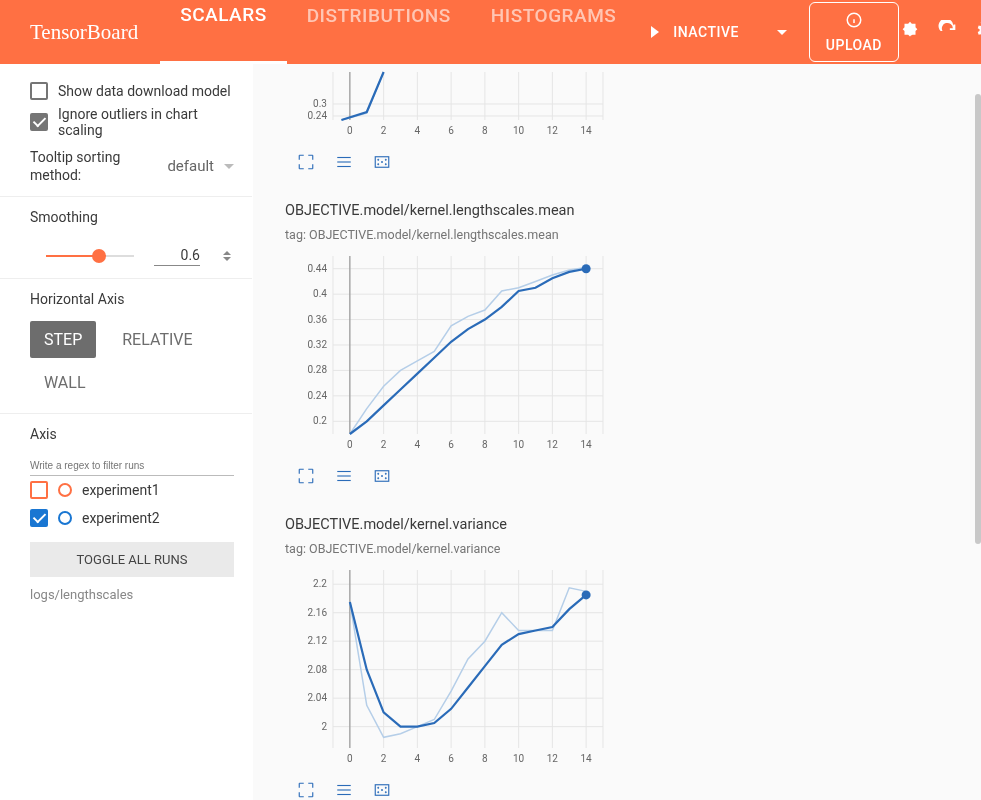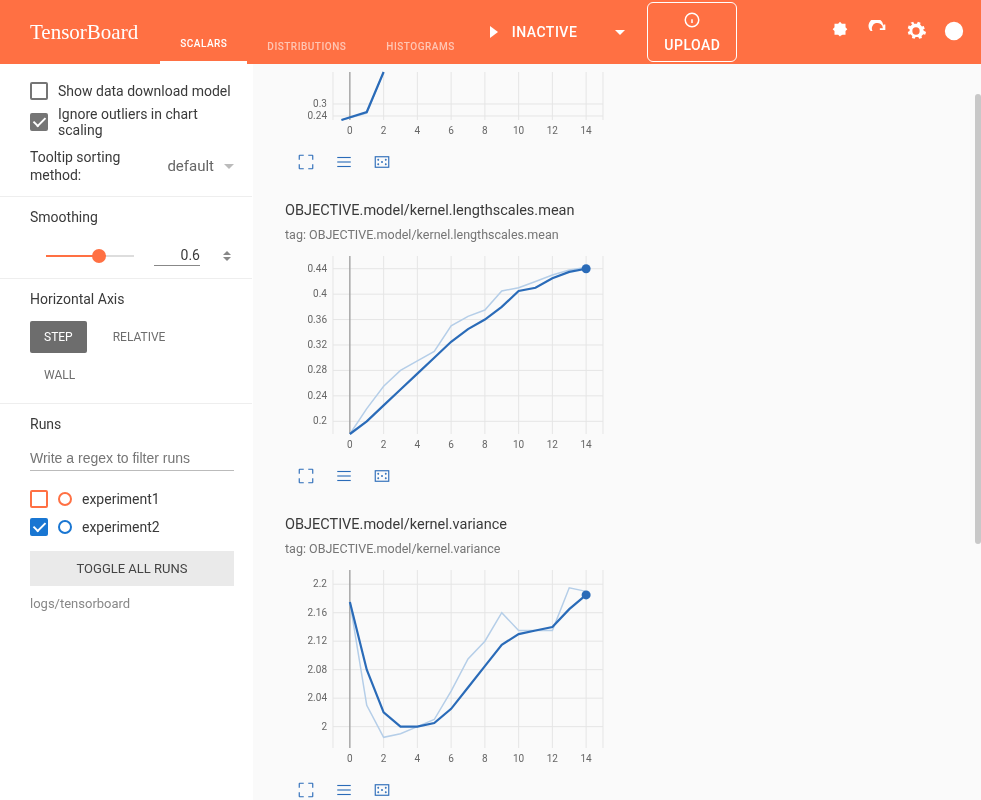--- a/index.html
+++ b/index.html
@@ -1,20 +1,20 @@
 <!DOCTYPE html>
 <html><head>
 <meta charset="utf-8">
 <style>
   * { box-sizing: border-box; margin: 0; padding: 0; }
   body { font-family: Roboto, "Helvetica Neue", Arial, sans-serif; font-size: 13px; color: #212121; background: #fff; width: 981px; height: 800px; overflow: hidden; position: relative; }
   .header { background: #ff7043; height: 64px; display: flex; align-items: center; color: #fff; }
   .logo { font-size: 21px; font-weight: 400; padding: 0 22px 0 30px; font-family: Liberation Serif, serif; }
   .tabs { display: flex; align-items: center; height: 100%; }
-  .tab { padding: 12px 20px; font-size: 10px; font-weight: 500; letter-spacing: 0.5px; cursor: pointer; height: 100%; display: flex; align-items: flex-end; }
+  .tab { padding: 4px 20px; font-size: 19px; font-weight: 500; letter-spacing: 0.5px; cursor: pointer; height: 100%; display: flex; align-items: flex-start; }
   .tab.active { border-bottom: 3px solid #fff; padding-top: 3px; }
   .tab.inactive { opacity: 0.6; }
   .inactive-wrap { display: flex; align-items: center; margin-left: 15px; }
   .chev { width: 0; height: 0; border-top: 6px solid transparent; border-bottom: 6px solid transparent; border-left: 8px solid #fff; margin-right: 14px; }
   .inactive-sel { display: flex; align-items: center; font-size: 14px; font-weight: 500; letter-spacing: 0.5px; }
   .tri-down { width: 0; height: 0; border-left: 5px solid transparent; border-right: 5px solid transparent; border-top: 5px solid #fff; margin-left: 38px; }
   .upload-btn { margin-left: 22px; border: 1.5px solid #fff; border-radius: 6px; padding: 8px 16px; display: flex; align-items: center; gap: 8px; font-weight: 500; font-size: 14px; letter-spacing: 0.5px; flex-direction: column; }
   .hdr-icons { margin-left: auto; display: flex; gap: 16px; padding-right: 16px; }
   .hdr-icon svg { width: 22px; height: 22px; fill: #fff; }
   .body-wrap { display: flex; height: calc(100% - 64px); }
@@ -33,24 +33,24 @@
   .slider { flex: 1; height: 2px; background: #ddd; position: relative; margin-left: 16px; }
   .slider .fill { position: absolute; height: 2px; background: #ff7043; left: 0; width: 60%; }
   .slider .thumb { position: absolute; left: 60%; top: 50%; width: 14px; height: 14px; background: #ff7043; border-radius: 50%; transform: translate(-50%,-50%); }
   .num-input { width: 46px; border: none; border-bottom: 1px solid #888; font-size: 14px; text-align: right; padding: 2px 0; }
   .spin { width: 14px; display:flex; flex-direction:column; align-items:center; gap:2px; }
   .spin div { width:0;height:0;border-left:4px solid transparent;border-right:4px solid transparent; }
   .spin .up { border-bottom:4px solid #888; }
   .spin .dn { border-top:4px solid #888; }
   .haxis-title { font-size: 14px; margin-bottom: 14px; }
   .btn-row { display: flex; gap: 12px; }
-  .btn { padding: 9px 14px; font-size: 12px; border-radius: 2px; cursor: pointer; color: #6d6d6d; }
+  .btn { padding: 9px 14px; font-size: 16px; border-radius: 2px; cursor: pointer; color: #6d6d6d; }
   .btn.sel { background: #6d6d6d; color: #fff; }
   .runs-title { font-size: 14px; margin-bottom: 14px; }
-  .regex-input { width: 100%; border: none; border-bottom: 1px solid #bbb; font-size: 14px; padding: 4px 0; margin-bottom: 14px; color: #888; }
+  .regex-input { width: 100%; border: none; border-bottom: 1px solid #bbb; font-size: 10px; padding: 4px 0; color: #888; }
   .run-item { display: flex; align-items: center; gap: 10px; padding: 5px 0; font-size: 14px; }
   .run-chk { width: 18px; height: 18px; border-radius: 2px; flex-shrink: 0; display:flex; align-items:center; justify-content:center; }
   .run-chk.exp1 { border: 2px solid #ff7043; }
   .run-chk.exp2 { background: #1976d2; }
   .run-chk.exp2::after { content:""; width:5px; height:10px; border:solid #fff; border-width:0 2px 2px 0; transform:rotate(45deg) translate(-1px,-1px); }
   .run-circle { width: 14px; height: 14px; border-radius: 50%; border: 2px solid; flex-shrink: 0; }
   .run-circle.c1 { border-color: #ff7043; }
   .run-circle.c2 { border-color: #1976d2; }
   .toggle-all { width: 100%; background: #eaeaea; padding: 10px; text-align: center; font-size: 13px; margin-top: 10px; cursor:pointer; color: #444; }
   .logdir { color: #888; font-size: 13px; margin-top: 10px; }
@@ -157,34 +157,34 @@
       <div class="haxis-title">Horizontal Axis</div>
       <div class="btn-row">
         <div class="btn sel">STEP</div>
         <div class="btn">RELATIVE</div>
       </div>
       <div class="btn-row" style="margin-top:6px;">
         <div class="btn">WALL</div>
       </div>
     </div>
     <div class="side-section" style="border-bottom:none;">
-      <div class="runs-title">Runs</div>
+      <div class="runs-title">Axis</div>
       <input class="regex-input" placeholder="Write a regex to filter runs" style="">
       <div class="run-item">
         <div class="run-chk exp1"></div>
         <div class="run-circle c1"></div>
         <span>experiment1</span>
       </div>
       <div class="run-item">
         <div class="run-chk exp2"></div>
         <div class="run-circle c2"></div>
         <span>experiment2</span>
       </div>
       <div class="toggle-all">TOGGLE ALL RUNS</div>
-      <div class="logdir">logs/tensorboard</div>
+      <div class="logdir">logs/lengthscales</div>
     </div>
   </div>
 
   <div class="main">
     <div class="scrollbar-fake"></div>
     <div id="charts-container">
         <div class="mini-chart">
           <div class="chart-box"><svg class="plot" width="330" height="80">
               <line class="gridline" x1="48" y1="8" x2="48" y2="56"></line>
               <line class="gridline" x1="64.875" y1="8" x2="64.875" y2="56"></line>

